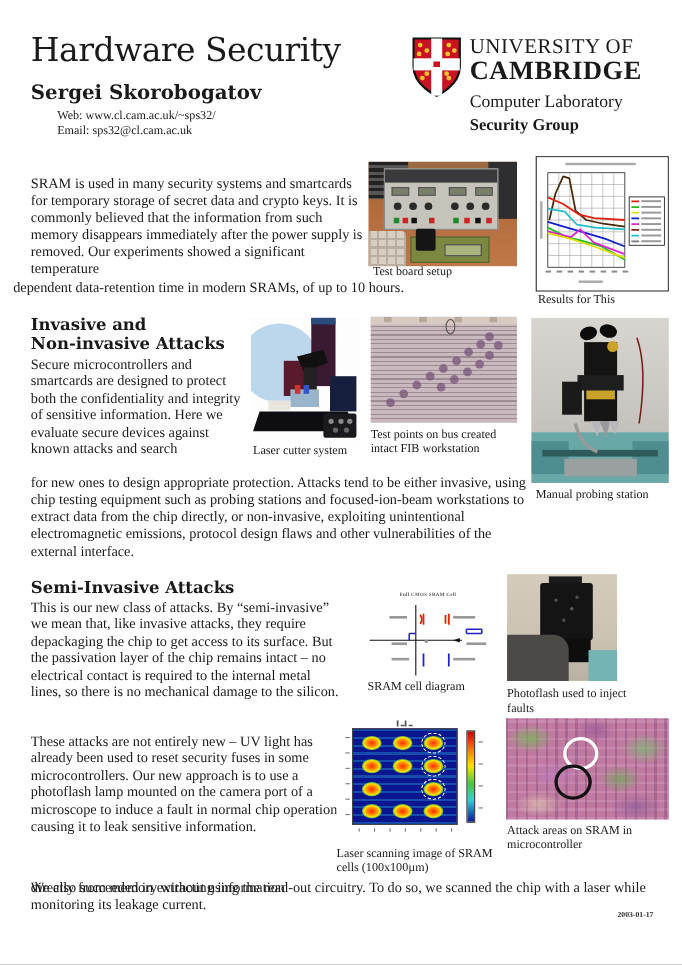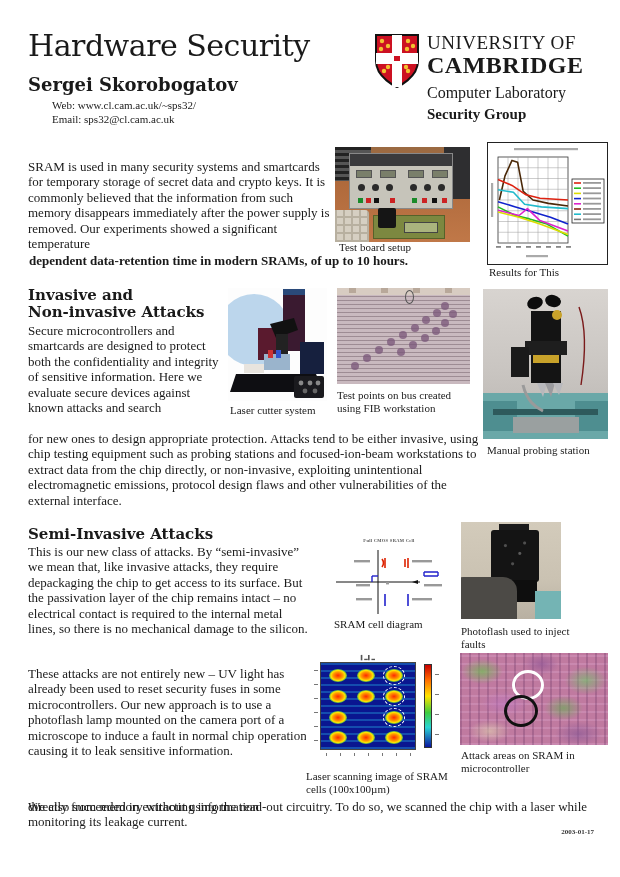--- a/index.html
+++ b/index.html
@@ -128,21 +128,21 @@
       </g>
       <path d="M20,23 h6 v5 h-6 z" fill="#cc1122"></path>
     </svg>
   </div>
   <div class="abs uni1" style="left:427px; top:32px;">UNIVERSITY OF</div>
   <div class="abs uni2" style="left:427px; top:52px;">CAMBRIDGE</div>
   <div class="abs dept" style="left:427px; top:84px;">Computer Laboratory</div>
   <div class="abs group" style="left:427px; top:106px;">Security Group</div>
 
   <div class="abs body" style="left:28px; top:159px; width:308px;">SRAM is used in many security systems and smartcards for temporary storage of secret data and crypto keys. It is commonly believed that the information from such memory disappears immediately after the power supply is removed. Our experiments showed a significant temperature</div>
-  <div class="abs body" style="left:29px; top:253px; width:480px;font-weight:bold;">dependent data-retention time in modern SRAMs, of up to 10 hours.</div>
+  <div class="abs body" style="left:12px; top:253px; width:480px;">dependent data-retention time in modern SRAMs, of up to 10 hours.</div>
 
   <div class="abs photo tb" style="left:335px; top:147px; width:135px; height:95px;">
     <div class="dtl"></div>
     <div class="dtr"></div>
     <div class="psu">
       <div class="psu-top"></div>
       <div class="lcd" style="left:6px;"></div>
         <div class="lcd" style="left:30px;"></div>
       <div class="lcd" style="left:58px;"></div>
         <div class="lcd" style="left:82px;"></div>
@@ -270,21 +270,21 @@
     <div class="dot" style="left:85px; top:28px;"></div>
       <div class="dot" style="left:96px; top:21px;"></div>
     <div class="dot" style="left:60px; top:60px;"></div>
       <div class="dot" style="left:72px; top:53px;"></div>
     <div class="dot" style="left:84px; top:46px;"></div>
       <div class="dot" style="left:95px; top:39px;"></div>
     <div class="dot" style="left:104px; top:31px;"></div>
       <div class="dot" style="left:112px; top:22px;"></div>
     <div class="dot" style="left:104px; top:14px;"></div>
   </div>
-  <div class="abs cap" style="left:337px; top:389px; width:136px;">Test points on bus created using FIB workstation</div>
+  <div class="abs cap" style="left:337px; top:389px; width:136px;">Test points on bus created intact FIB workstation</div>
 
   <div class="abs photo ps" style="left:483px; top:289px; width:125px; height:150px;">
     <svg width="125" height="150" viewBox="0 0 125 150">
       <rect x="0" y="104" width="125" height="46" fill="#6aa8a8"></rect>
       <rect x="0" y="112" width="34" height="30" fill="#4e8e90"></rect>
       <rect x="92" y="112" width="33" height="30" fill="#4e8e90"></rect>
       <rect x="10" y="120" width="105" height="6" fill="#2e5a5c"></rect>
       <rect x="30" y="128" width="66" height="16" fill="#9aa0a0"></rect>
       <rect x="48" y="22" width="30" height="72" fill="#141414"></rect>
       <rect x="42" y="52" width="42" height="14" fill="#1e1e1e"></rect>

